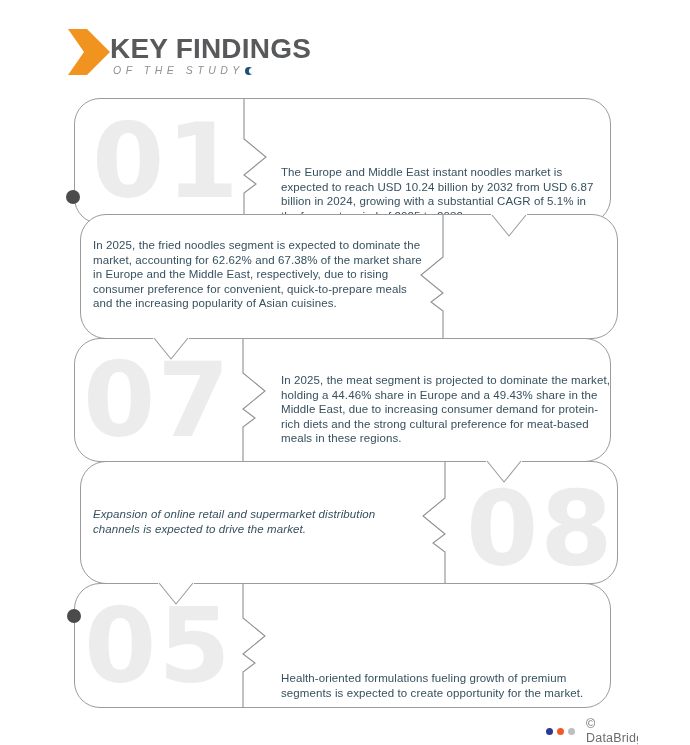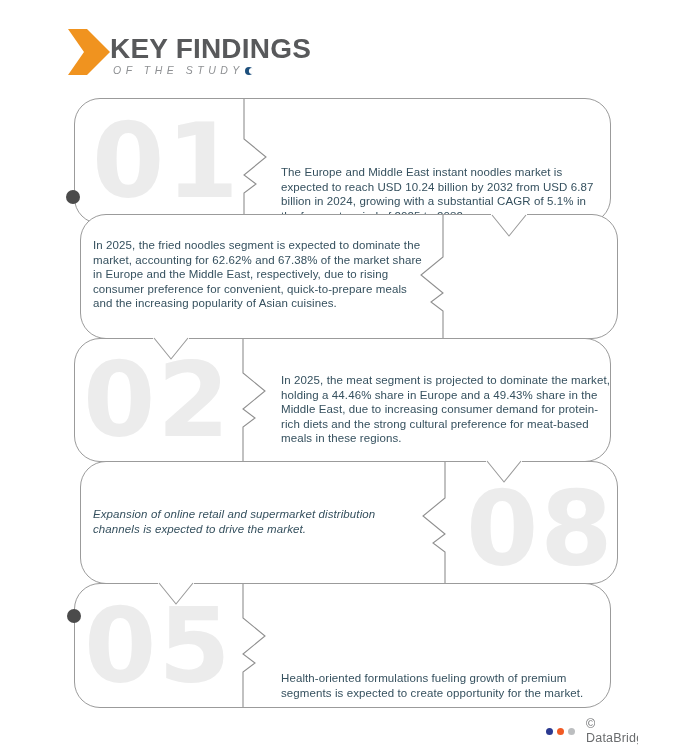--- a/index.html
+++ b/index.html
@@ -113,21 +113,21 @@
   </div>
 
   <div class="bubble b2">
     <svg class="divider" width="30" height="123" viewBox="0 0 30 123">
       <path d="M29 0 V42 L7 60 L29 78 L17 87 L29 96 V123" fill="none" stroke="#8F8F8F" stroke-width="1.1"></path>
     </svg>
     <div class="txt">In 2025, the fried noodles segment is expected to dominate the market, accounting for 62.62% and 67.38% of the market share in Europe and the Middle East, respectively, due to rising consumer preference for convenient, quick-to-prepare meals and the increasing popularity of Asian cuisines.</div>
   </div>
 
   <div class="bubble b3">
-    <div class="num">02</div>
+    <div class="num">07</div>
     <svg class="divider" width="30" height="122" viewBox="0 0 30 122">
       <path d="M1 0 V34 L23 52 L1 70 L13 79 L1 88 V122" fill="none" stroke="#8F8F8F" stroke-width="1.1"></path>
     </svg>
     <div class="txt">In 2025, the meat segment is projected to dominate the market, holding a 44.46% share in Europe and a 49.43% share in the Middle East, due to increasing consumer demand for protein-rich diets and the strong cultural preference for meat-based meals in these regions.</div>
   </div>
 
   <div class="bubble b4">
     <div class="num">08</div>
     <svg class="divider" width="30" height="121" viewBox="0 0 30 121">
       <path d="M29 0 V36 L7 54 L29 72 L17 81 L29 90 V121" fill="none" stroke="#8F8F8F" stroke-width="1.1"></path>

